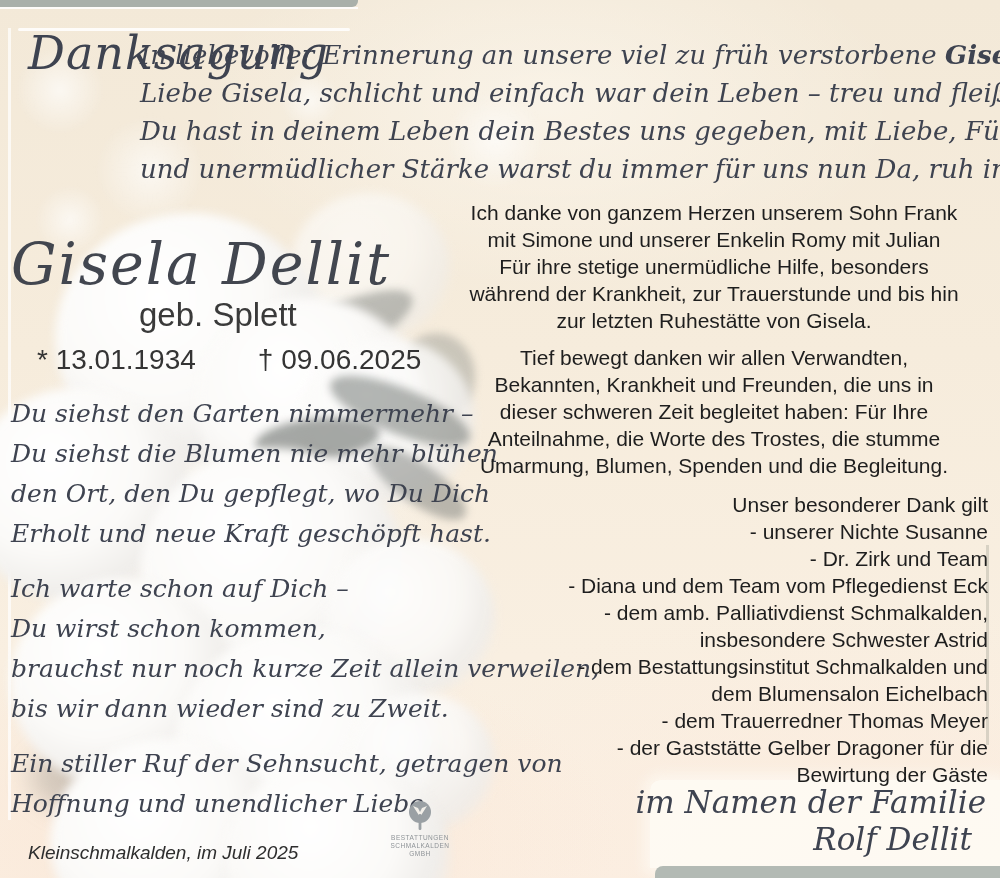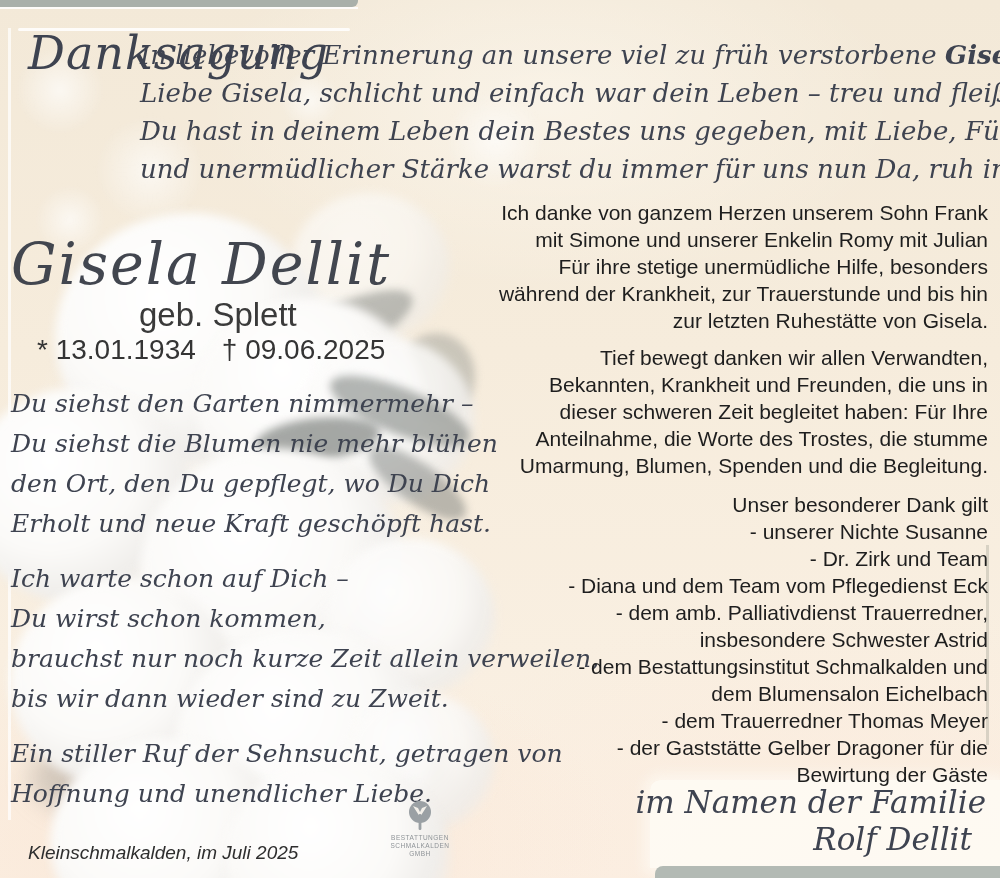--- a/index.html
+++ b/index.html
@@ -71,28 +71,28 @@
   .m1 { margin-right:8px; }
   .m2 { margin-right:60px; }
   .m3 { margin-right:96px; }
   .m4 { margin-right:8px; }
   .memorial b { font-weight:bold; }
 
   .left-col { position:absolute; left:11px; top:228px; width:420px; text-align:left; z-index:5; }
   .name { font-size:57px; line-height:72px; color:#42464f; letter-spacing:2px; }
   .maiden { font-family:"Liberation Sans", sans-serif; font-style:normal; font-size:33px; color:#3a3a3a;
             margin-left:128px; margin-top:-4px; }
-  .dates { display:flex; padding-left:26px; gap:26px; font-size:28px; color:#343434; white-space:nowrap; }
+  .dates { display:flex; padding-left:26px; gap:62px; margin-top:10px; font-size:28px; color:#343434; white-space:nowrap; }
   .poem { margin-top:18px; }
   .poem .pline { font-size:25px; line-height:40px; white-space:nowrap; }
   .stanza { margin-bottom:15px; }
 
   .right-col { position:absolute; left:440px; top:199px; width:548px; text-align:right; z-index:5;
                font-size:21px; line-height:27px; color:#1e1e1e; }
-  .para { margin-bottom:10px; }
+  .para { margin-bottom:10px;text-align:center; }
   .rline { white-space:nowrap; }
   .thanks-list { margin-top:12px; }
 
   .signoff { position:absolute; left:560px; top:784px; width:426px; text-align:right; z-index:6; }
   .signoff .sline { font-size:31px; line-height:37px; white-space:nowrap; }
   .signoff .s2 { margin-right:14px; }
 
   .placedate { position:absolute; left:28px; top:842px; font-size:19px; color:#2e2e2e; z-index:6;font-style:italic; }
 
   .logo { position:absolute; left:385px; top:800px; width:70px; text-align:center; z-index:6; color:#8e9397; }
@@ -188,21 +188,21 @@
     <div class="rline">Bekannten, Krankheit und Freunden, die uns in</div>
     <div class="rline">dieser schweren Zeit begleitet haben: Für Ihre</div>
     <div class="rline">Anteilnahme, die Worte des Trostes, die stumme</div>
     <div class="rline">Umarmung, Blumen, Spenden und die Begleitung.</div>
   </div>
   <div class="thanks-list">
     <div class="rline">Unser besonderer Dank gilt</div>
     <div class="rline">- unserer Nichte Susanne</div>
     <div class="rline">- Dr. Zirk und Team</div>
     <div class="rline">- Diana und dem Team vom Pflegedienst Eck</div>
-    <div class="rline">- dem amb. Palliativdienst Trauerredner,</div>
+    <div class="rline">- dem amb. Palliativdienst Schmalkalden,</div>
     <div class="rline">insbesondere Schwester Astrid</div>
     <div class="rline">- dem Bestattungsinstitut Schmalkalden und</div>
     <div class="rline">dem Blumensalon Eichelbach</div>
     <div class="rline">- dem Trauerredner Thomas Meyer</div>
     <div class="rline">- der Gaststätte Gelber Dragoner für die</div>
     <div class="rline">Bewirtung der Gäste</div>
   </div>
 </div>
 
 <div class="signoff script">

